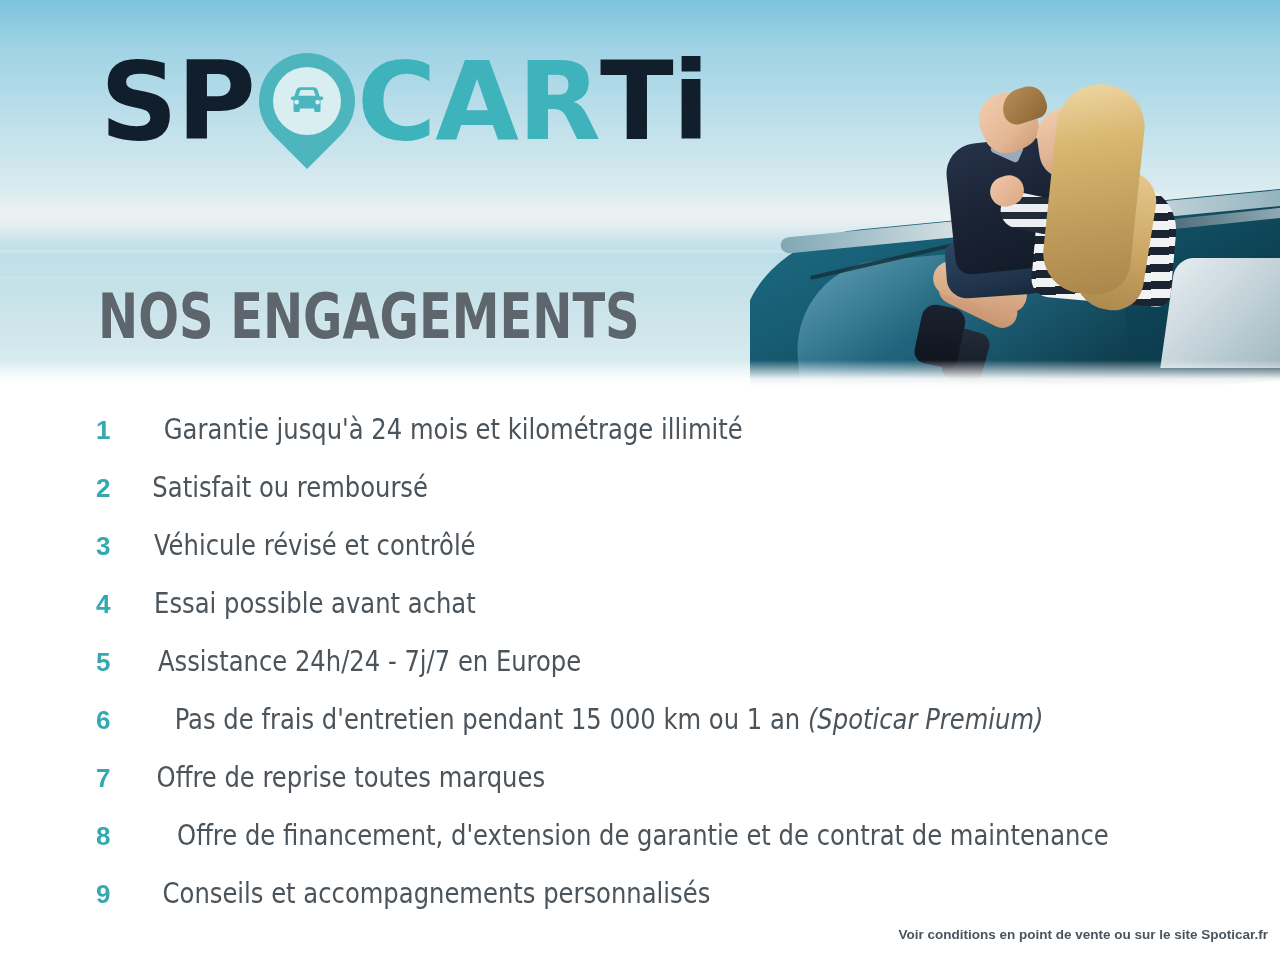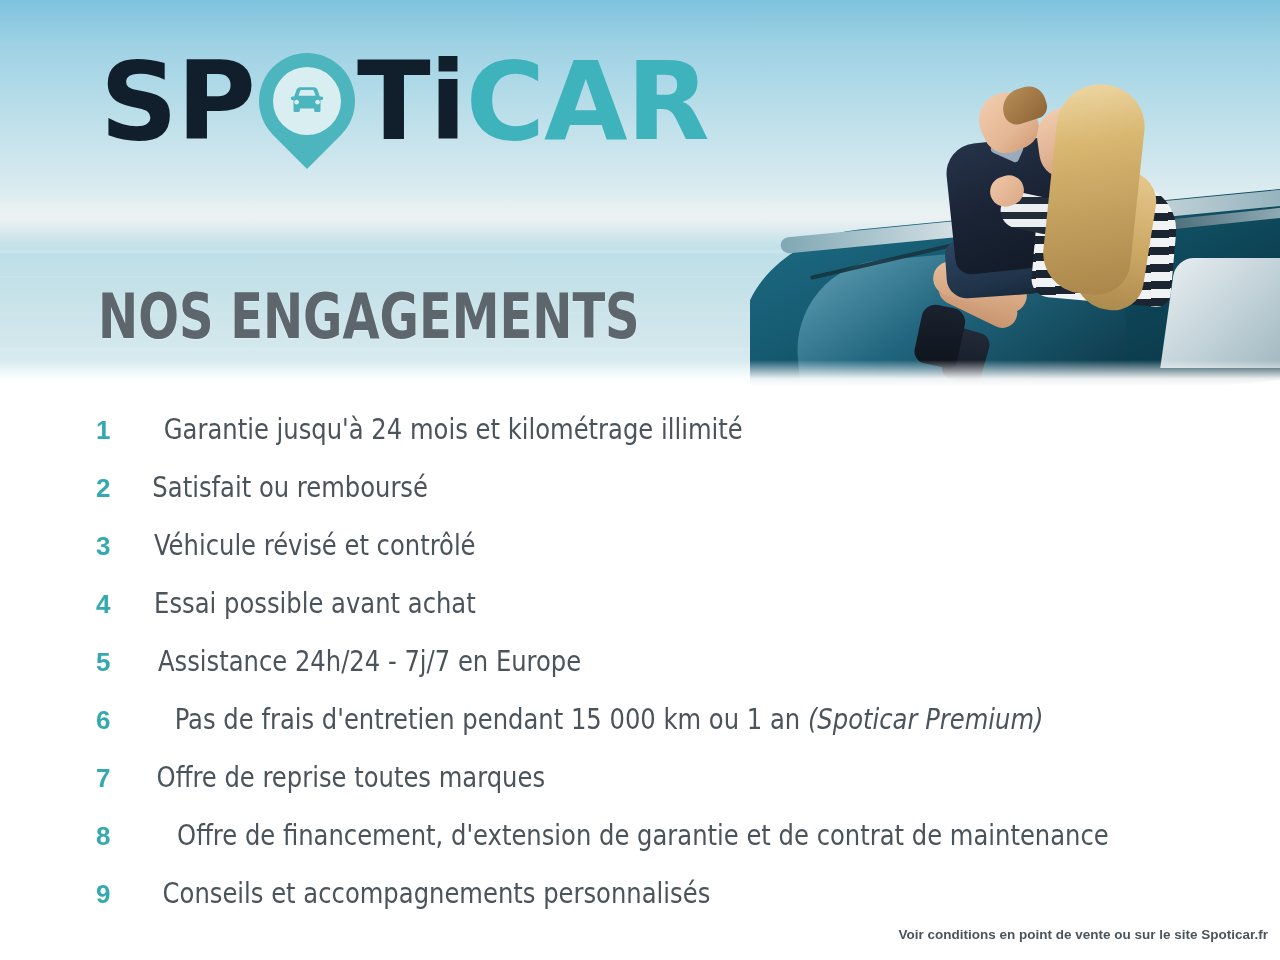--- a/index.html
+++ b/index.html
@@ -420,22 +420,22 @@
       <span class="logo-word logo-sp">SP</span>
 
       <span class="pinwrap">
         <span class="pin"></span>
         <span class="pin-inner"></span>
         <svg class="pin-car" viewBox="0 0 40 32">
           <path fill="#4cb5bd" d="M7.2 11.4 9.6 4.6C10.1 3.1 11.4 2.2 13 2.2h14c1.6 0 2.9.9 3.4 2.4l2.4 6.8h1.6c1 0 1.8.8 1.8 1.8s-.8 1.8-1.8 1.8h-.9v10.4c0 .9-.7 1.6-1.6 1.6h-3.1c-.9 0-1.6-.7-1.6-1.6v-1.9H12.8v1.9c0 .9-.7 1.6-1.6 1.6H8.1c-.9 0-1.6-.7-1.6-1.6V15h-.9c-1 0-1.8-.8-1.8-1.8s.8-1.8 1.8-1.8h1.6zm4.2-.6h17.2l-1.8-5.1c-.2-.5-.6-.8-1.1-.8H14.3c-.5 0-.9.3-1.1.8l-1.8 5.1zm.6 6.3c0-1.3-1.1-2.4-2.4-2.4s-2.4 1.1-2.4 2.4 1.1 2.4 2.4 2.4 2.4-1.1 2.4-2.4zm21 0c0-1.3-1.1-2.4-2.4-2.4s-2.4 1.1-2.4 2.4 1.1 2.4 2.4 2.4 2.4-1.1 2.4-2.4z"></path>
         </svg>
       </span>
 
+      <span class="logo-word logo-car">CAR</span>
       <span class="logo-word logo-ti">Ti</span>
-      <span class="logo-word logo-car">CAR</span>
     </div>
 
     <div class="heading">NOS ENGAGEMENTS</div>
 
     <div class="hero-fade"></div>
   </div>
 
   <div class="list" id="list">
       <div class="row">
         <span class="num">1</span>

